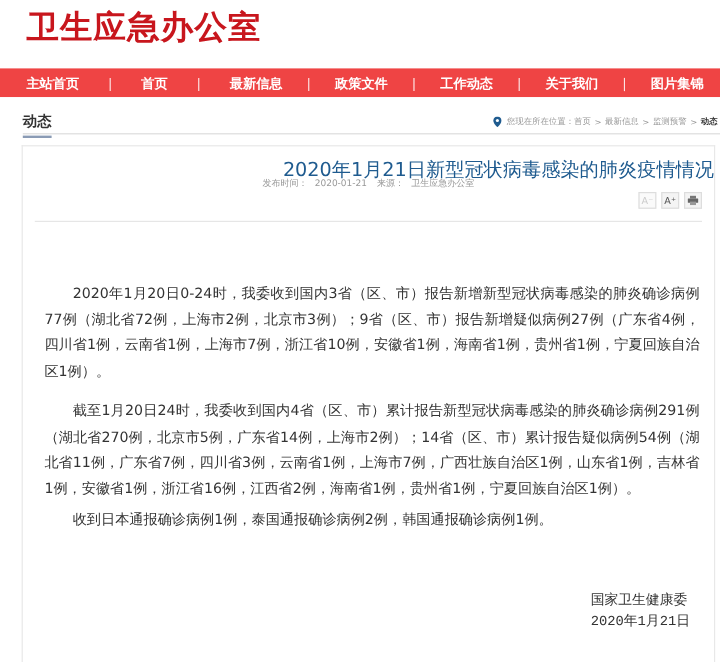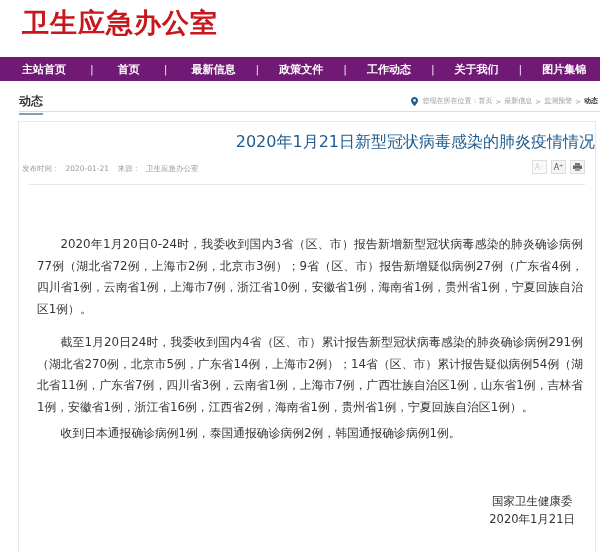--- a/index.html
+++ b/index.html
@@ -2,53 +2,53 @@
 <html><head>
   <meta charset="utf-8">
   <style>
     * { margin: 0; padding: 0; box-sizing: border-box; }
     html, body { width: 600px; height: 552px; overflow: hidden; background: #ffffff; }
     body { font-family: "DejaVu Sans", "Liberation Sans", sans-serif; color: #333; position: relative; }
 
     .header { position: absolute; left: 0; top: 0; width: 600px; height: 57px; background: #fff; }
     .logo { position: absolute; left: 22px; top: 5px; font-size: 27px; font-weight: bold; color: #c8161d; letter-spacing: 1px; white-space: nowrap; }
 
-    .nav { position: absolute; left: 0; top: 57px; width: 600px; height: 24px; background: #701a75; display: flex; align-items: center; padding-left: 22px; }
+    .nav { position: absolute; left: 0; top: 57px; width: 600px; height: 24px; background: #ef4444; display: flex; align-items: center; padding-left: 22px; }
     .nav-item { color: #fff; font-size: 11px; font-weight: bold; white-space: nowrap; cursor: pointer; }
     .nav-sep { color: #fff; font-size: 11px; margin: 0 24px; opacity: 0.85; }
     .nav-sep.s { margin: 0 20px; }
 
     .section-bar { position: absolute; left: 0; top: 81px; width: 600px; height: 34px; background: #fff; }
     .section-title { position: absolute; left: 19px; top: 12px; font-size: 12px; font-weight: bold; color: #333; padding-bottom: 3px; border-bottom: 2px solid #8a9bb5; }
     .section-line { position: absolute; left: 19px; right: 0; top: 30px; height: 1px; background: #ddd; }
 
     .breadcrumb { position: absolute; right: 2px; top: 96px; font-size: 7px; color: #999; white-space: nowrap; display: flex; align-items: flex-end; }
     .pin-icon { display: inline-block; width: 7px; height: 9px; margin-right: 4px; }
     .bc-link { color: #999; cursor: pointer; }
     .bc-sep { margin: 0 3px; }
     .bc-current { color: #333; font-weight: bold; }
 
     .article { position: absolute; left: 18px; top: 121px; width: 578px; height: 440px; border: 1px solid #e8e8e8; border-bottom: none; background: #fff; }
 
     .art-title { position: absolute; left: 0; top: 10px; width: 100%; text-align: right; font-size: 16px; color: #1f5b8f; white-space: nowrap; }
-    .meta { position: absolute; left: 0; top: 42px; width: 100%; font-size: 7.5px; color: #999; white-space: nowrap; }
+    .meta { position: absolute; left: 0; top: 26px; width: 100%; text-align: center; font-size: 7.5px; color: #999; white-space: nowrap; }
     .meta span { margin: 0 3px; }
 
     .tools { position: absolute; right: 10px; top: 38px; display: flex; gap: 4px; }
     .tool-btn { width: 15px; height: 14px; border: 1px solid #ddd; background: #f4f4f4; font-size: 8px; display: flex; align-items: center; justify-content: center; color: #555; cursor: pointer; }
     .tool-btn.disabled { color: #ccc; background: #fafafa; }
     .meta-line { position: absolute; left: 10px; right: 10px; top: 62px; height: 1px; background: #e6e6e6; }
 
     .body { position: absolute; left: 18px; top: 97px; width: 546px; font-size: 11.8px; color: #333; line-height: 21.5px; margin-top: 15px; }
     .para { text-indent: 2em; text-align: justify; }
     .para.short { line-height: 22px; }
     .para.gap { margin-top: 12px; }
     .para.gap2 { margin-top: 4px; }
 
-    .signature { position: absolute; right: 20px; top: 370px; text-align: center; font-size: 11.5px; line-height: 18px; color: #333; white-space: nowrap; }
+    .signature { position: absolute; right: 20px; top: 370px; text-align: left; font-size: 11.5px; line-height: 18px; color: #333; white-space: nowrap; font-family: Liberation Mono, monospace; }
   </style>
 </head>
 <body>
 
 <div class="header">
   <div class="logo">卫生应急办公室</div>
 </div>
 
 <div class="nav">
   <span class="nav-item">主站首页</span>

